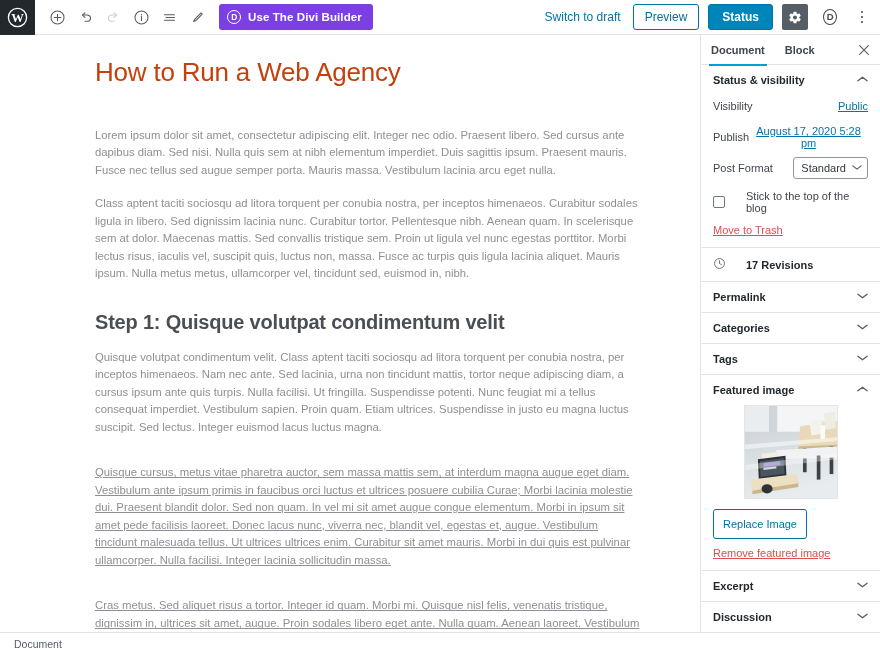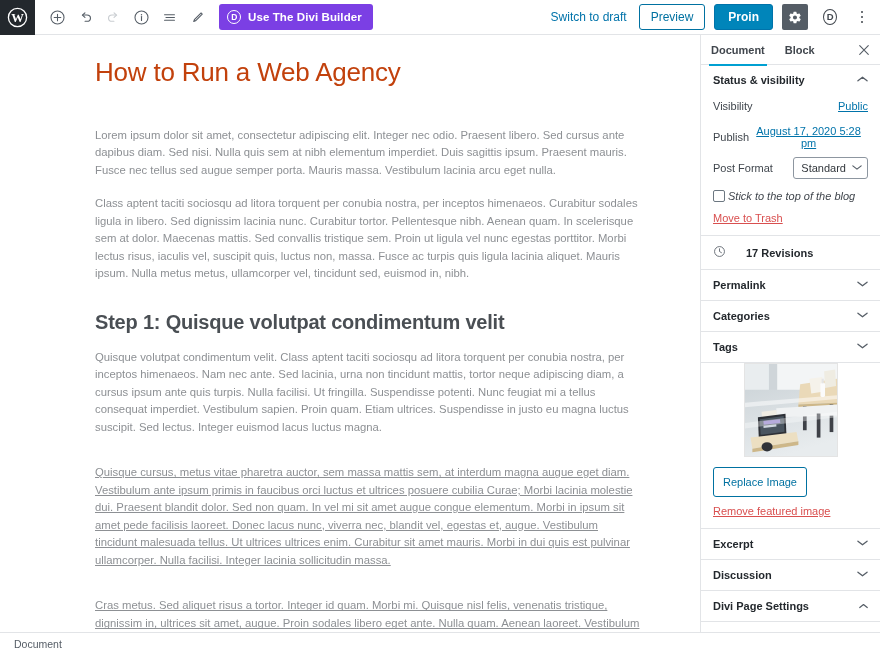--- a/index.html
+++ b/index.html
@@ -152,21 +152,21 @@
   .row-link {
     font-size: 11px; color: #0073aa; text-decoration: underline; cursor: pointer;
     background: none; border: none; padding: 0;
   }
   .select-box {
     border: 1px solid #8d96a0; border-radius: 3px; background: #fff;
     height: 22px; padding: 0 5px 0 7px; font-size: 11px; color: #32373c;
     display: flex; align-items: center; gap: 6px; cursor: pointer;
   }
   .select-box .chev { font-size: 9px; color: #555d66; }
-  .checkrow { display: flex; align-items: center; gap: 3px; margin: 11px 0 10px 0; cursor: pointer; font-style: italic; }
+  .checkrow { display: flex; align-items: center; gap: 21px; margin: 11px 0 10px 0; cursor: pointer; }
   .cbox {
     width: 12px; height: 12px; border: 1px solid #6c7781; background: #fff;
     border-radius: 2px; flex: 0 0 12px;
   }
   .trash-link {
     color: #d94f4f; font-size: 11px; text-decoration: underline; cursor: pointer;
     background: none; border: none; padding: 0; display: inline-block;
   }
   .rev-row {
     display: flex; align-items: center; gap: 20px;
@@ -250,21 +250,21 @@
     </div>
 
     <button class="divi-btn">
       <span class="dcircle">D</span>
       <span>Use The Divi Builder</span>
     </button>
 
     <div class="tb-right">
       <button class="link-draft">Switch to draft</button>
       <button class="btn-preview">Preview</button>
-      <button class="btn-update">Proin</button>
+      <button class="btn-update">Status</button>
       <button class="btn-gear">
         <svg width="15" height="15" viewBox="0 0 24 24" aria-hidden="true">
           <path fill="currentColor" d="M19.4 13c.04-.33.06-.66.06-1s-.02-.67-.06-1l2.1-1.6a.5.5 0 0 0 .12-.64l-2-3.46a.5.5 0 0 0-.6-.22l-2.48 1a7.3 7.3 0 0 0-1.72-1l-.38-2.64A.5.5 0 0 0 13.96 2h-4a.5.5 0 0 0-.5.42l-.38 2.64c-.62.25-1.2.59-1.72 1l-2.48-1a.5.5 0 0 0-.6.22l-2 3.46a.5.5 0 0 0 .12.64L4.5 11c-.04.33-.06.67-.06 1s.02.67.06 1l-2.1 1.6a.5.5 0 0 0-.12.64l2 3.46c.12.22.38.3.6.22l2.48-1c.52.41 1.1.75 1.72 1l.38 2.64c.4.24.25.42.5.42h4a.5.5 0 0 0 .5-.42l.38-2.64c.62-.25 1.2-.59 1.72-1l2.48 1c.22.08.48 0 .6-.22l2-3.46a.5.5 0 0 0-.12-.64L19.4 13zm-7.44 2.5a3.5 3.5 0 1 1 0-7 3.5 3.5 0 0 1 0 7z"></path>
         </svg>
       </button>
       <button class="btn-dcircle">
         <span class="ring">D</span>
       </button>
       <button class="btn-kebab">
         <i></i>
@@ -382,20 +382,28 @@
         <span class="panel-title">Tags</span>
         <span class="chev">
           <svg width="11" height="8" viewBox="0 0 12 8" aria-hidden="true">
             <path d="M1 2l5 4 5-4" fill="none" stroke="currentColor" stroke-width="1.4" stroke-linecap="round" stroke-linejoin="round"></path>
           </svg>
         </span>
       </div>
     </div>
 
     <div class="panel">
+      <div class="panel-head">
+        <span class="panel-title">Featured image</span>
+        <span class="chev">
+          <svg width="11" height="8" viewBox="0 0 12 8" aria-hidden="true">
+            <path d="M1 6l5-4 5 4" fill="none" stroke="currentColor" stroke-width="1.4" stroke-linecap="round" stroke-linejoin="round"></path>
+          </svg>
+        </span>
+      </div>
 
       <div class="featured-img-wrap">
         <svg class="featured-img" viewBox="0 0 100 100">
           <defs>
             <linearGradient id="fl" x1="0" y1="0" x2="0.4" y2="1">
               <stop offset="0%" stop-color="#cfd6da"></stop>
               <stop offset="100%" stop-color="#e8ecee"></stop>
             </linearGradient>
           </defs>
           <rect width="100" height="100" fill="#dfe4e7"></rect>

